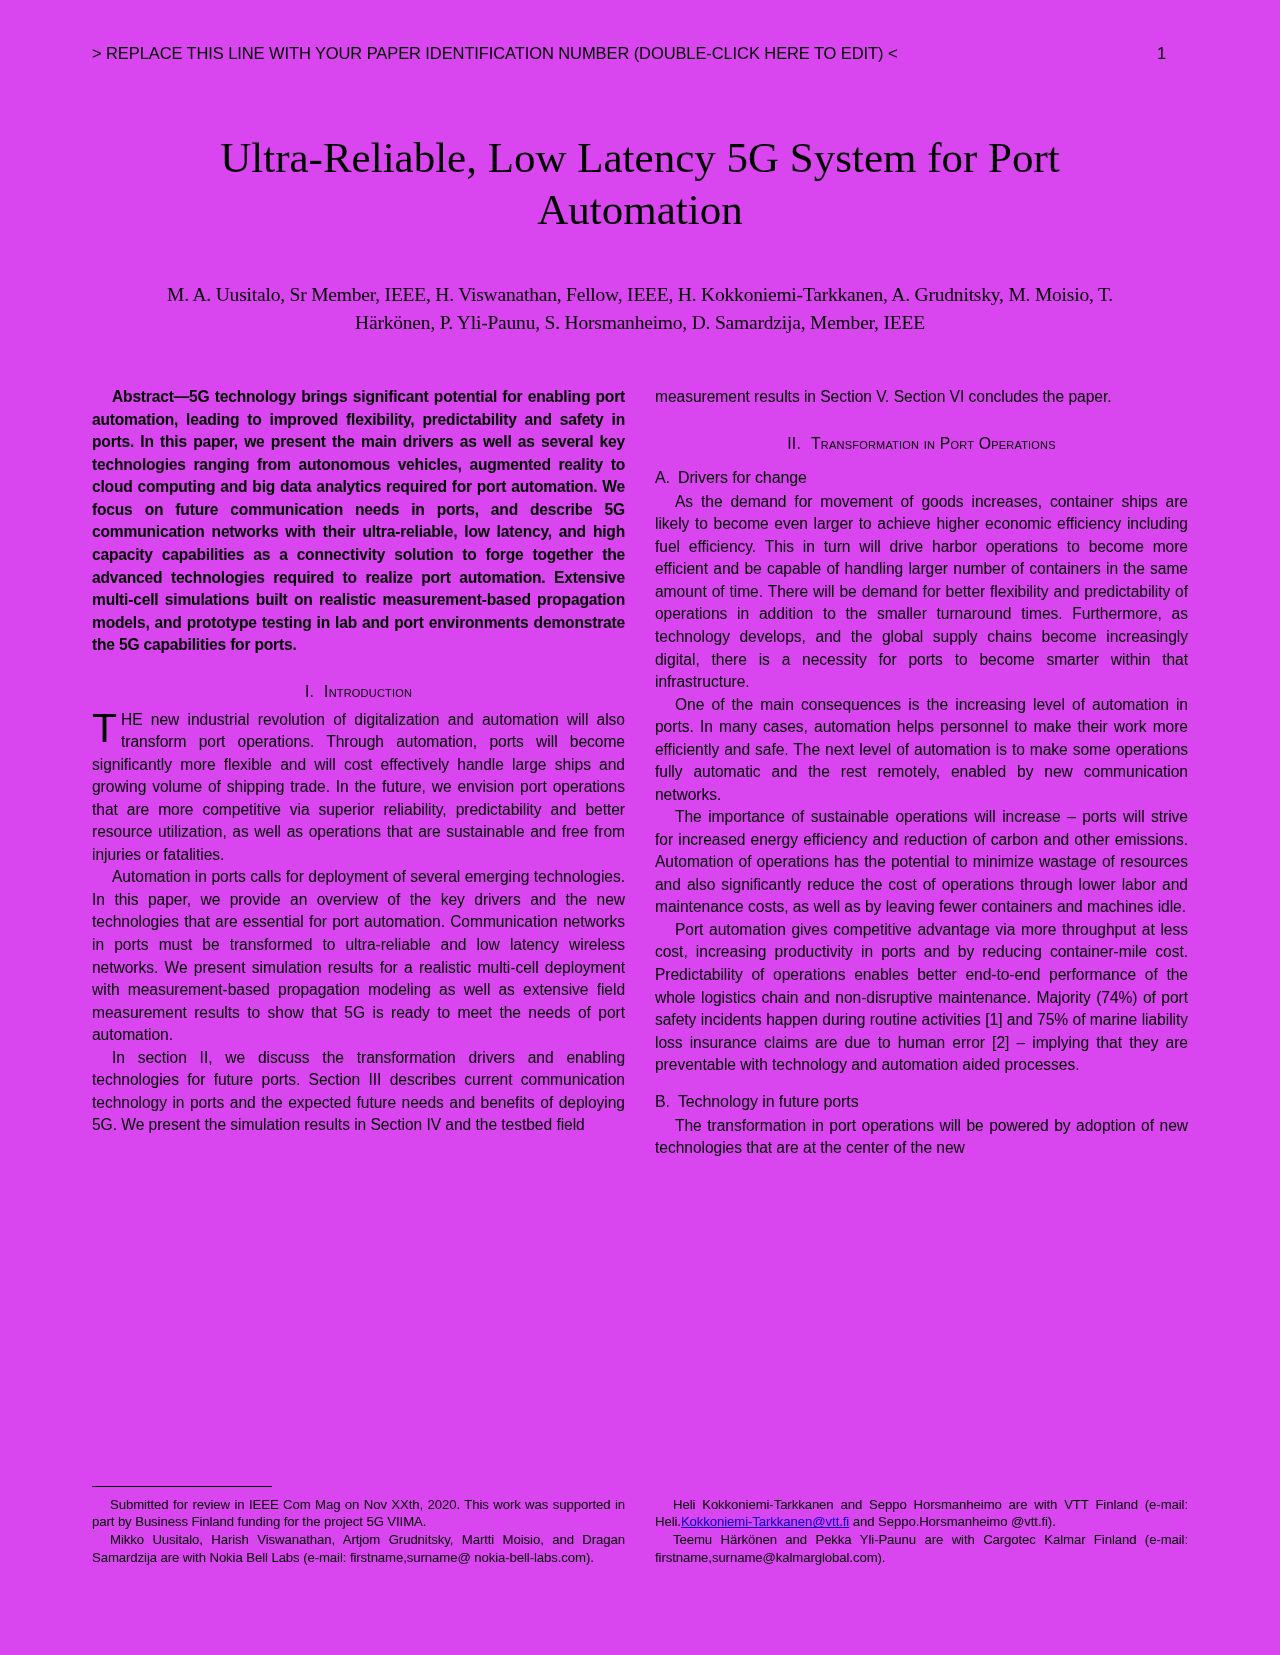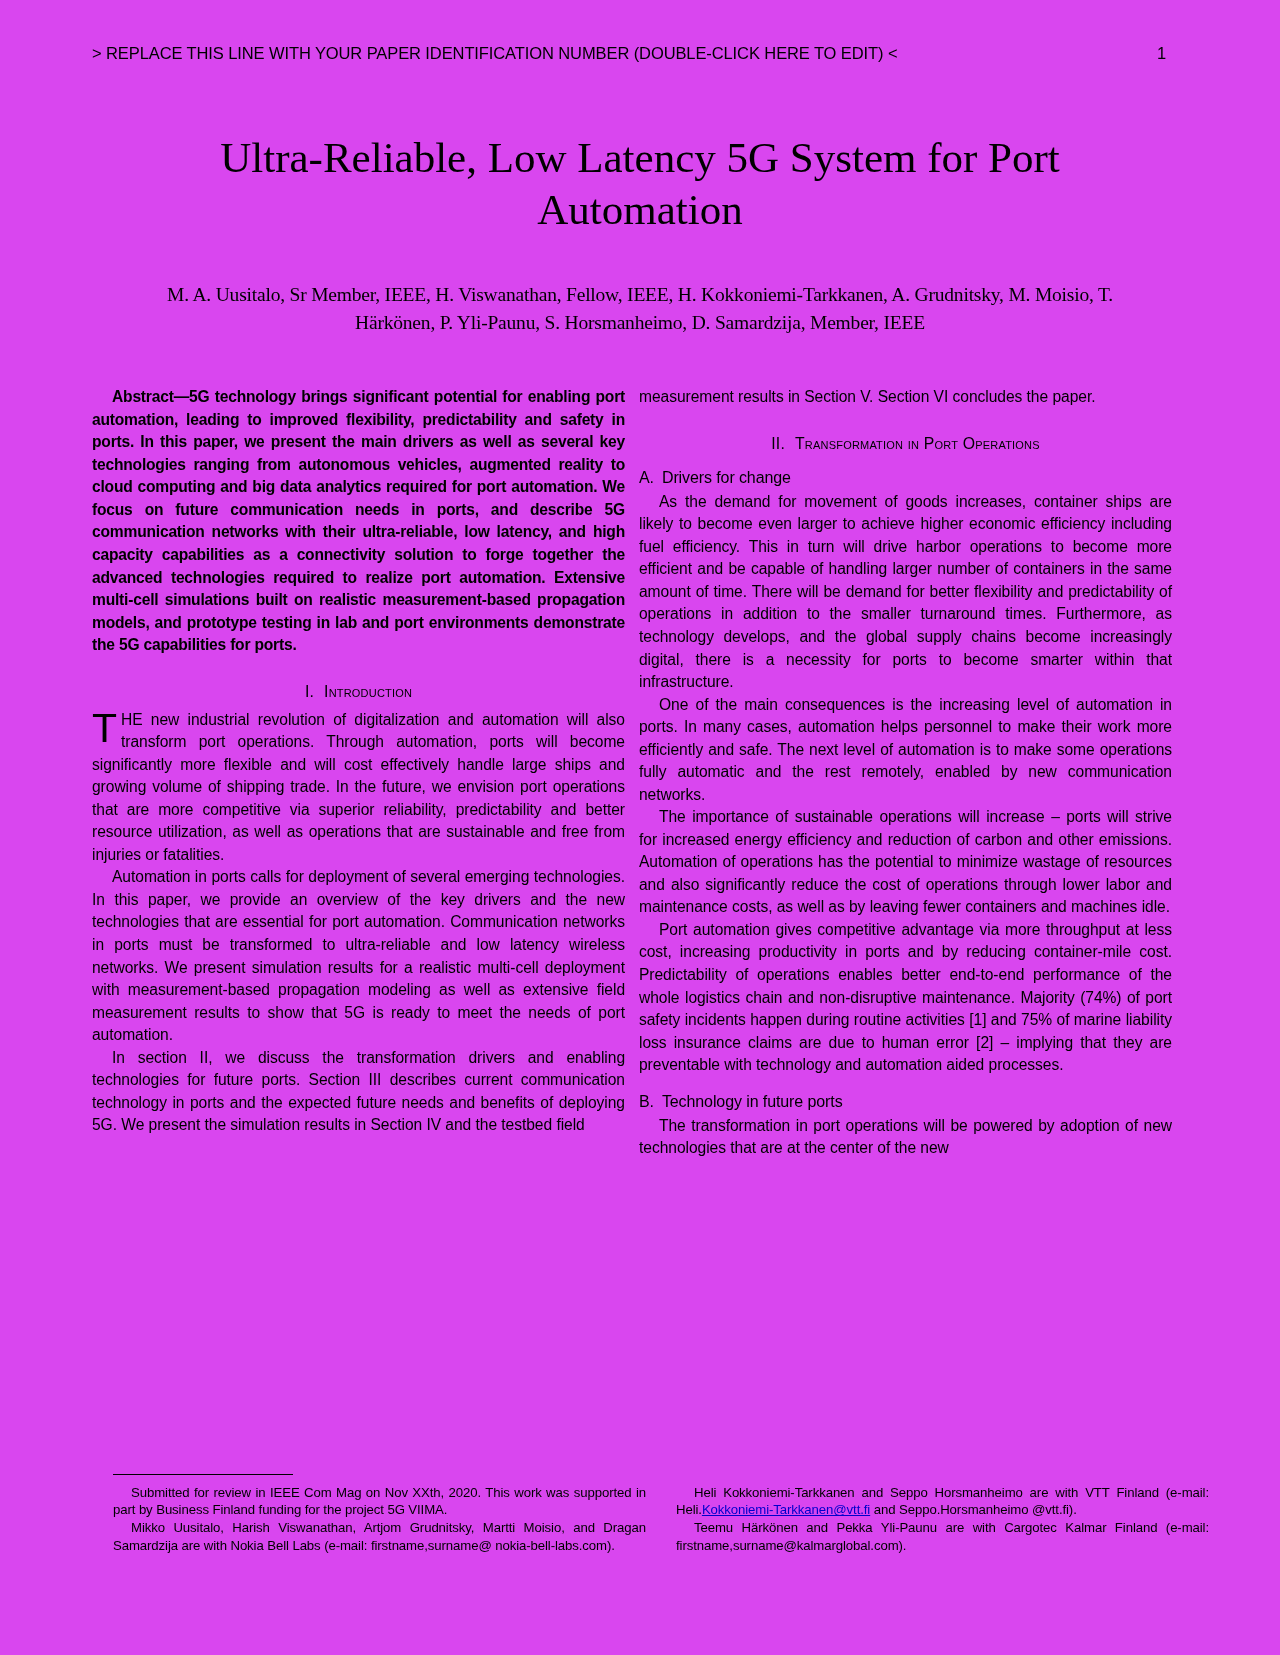--- a/index.html
+++ b/index.html
@@ -52,21 +52,21 @@
     line-height: 1.42;
     text-align: center;
     margin: 44px 38px 5px 38px;
     letter-spacing: -0.2px;
     font-family: Liberation Serif, serif;
   }
 
   
   .columns {
     display: flex;
-    gap: 14px;
+    gap: 30px;
     margin-top: 50px;
   }
   .col {
     width: 533px;
     flex: 0 0 533px;
   }
 
   p.body {
     font-size: 15.6px;
     line-height: 1.445;
@@ -133,24 +133,23 @@
     float: left;
     padding: 3px 4px 0 0;
     font-weight: normal;
   }
 
   
   .footnote-zone {
     position: absolute;
     left: 92px;
     right: 92px;
-    bottom: 100px;
+    bottom: 88px;
     display: flex;
     gap: 30px;
-    margin-left: 21px;
   }
   .fn-col {
     width: 533px;
     flex: 0 0 533px;
   }
   .fn-rule {
     width: 180px;
     height: 1px;
     background: #000;
     margin-bottom: 9px;

